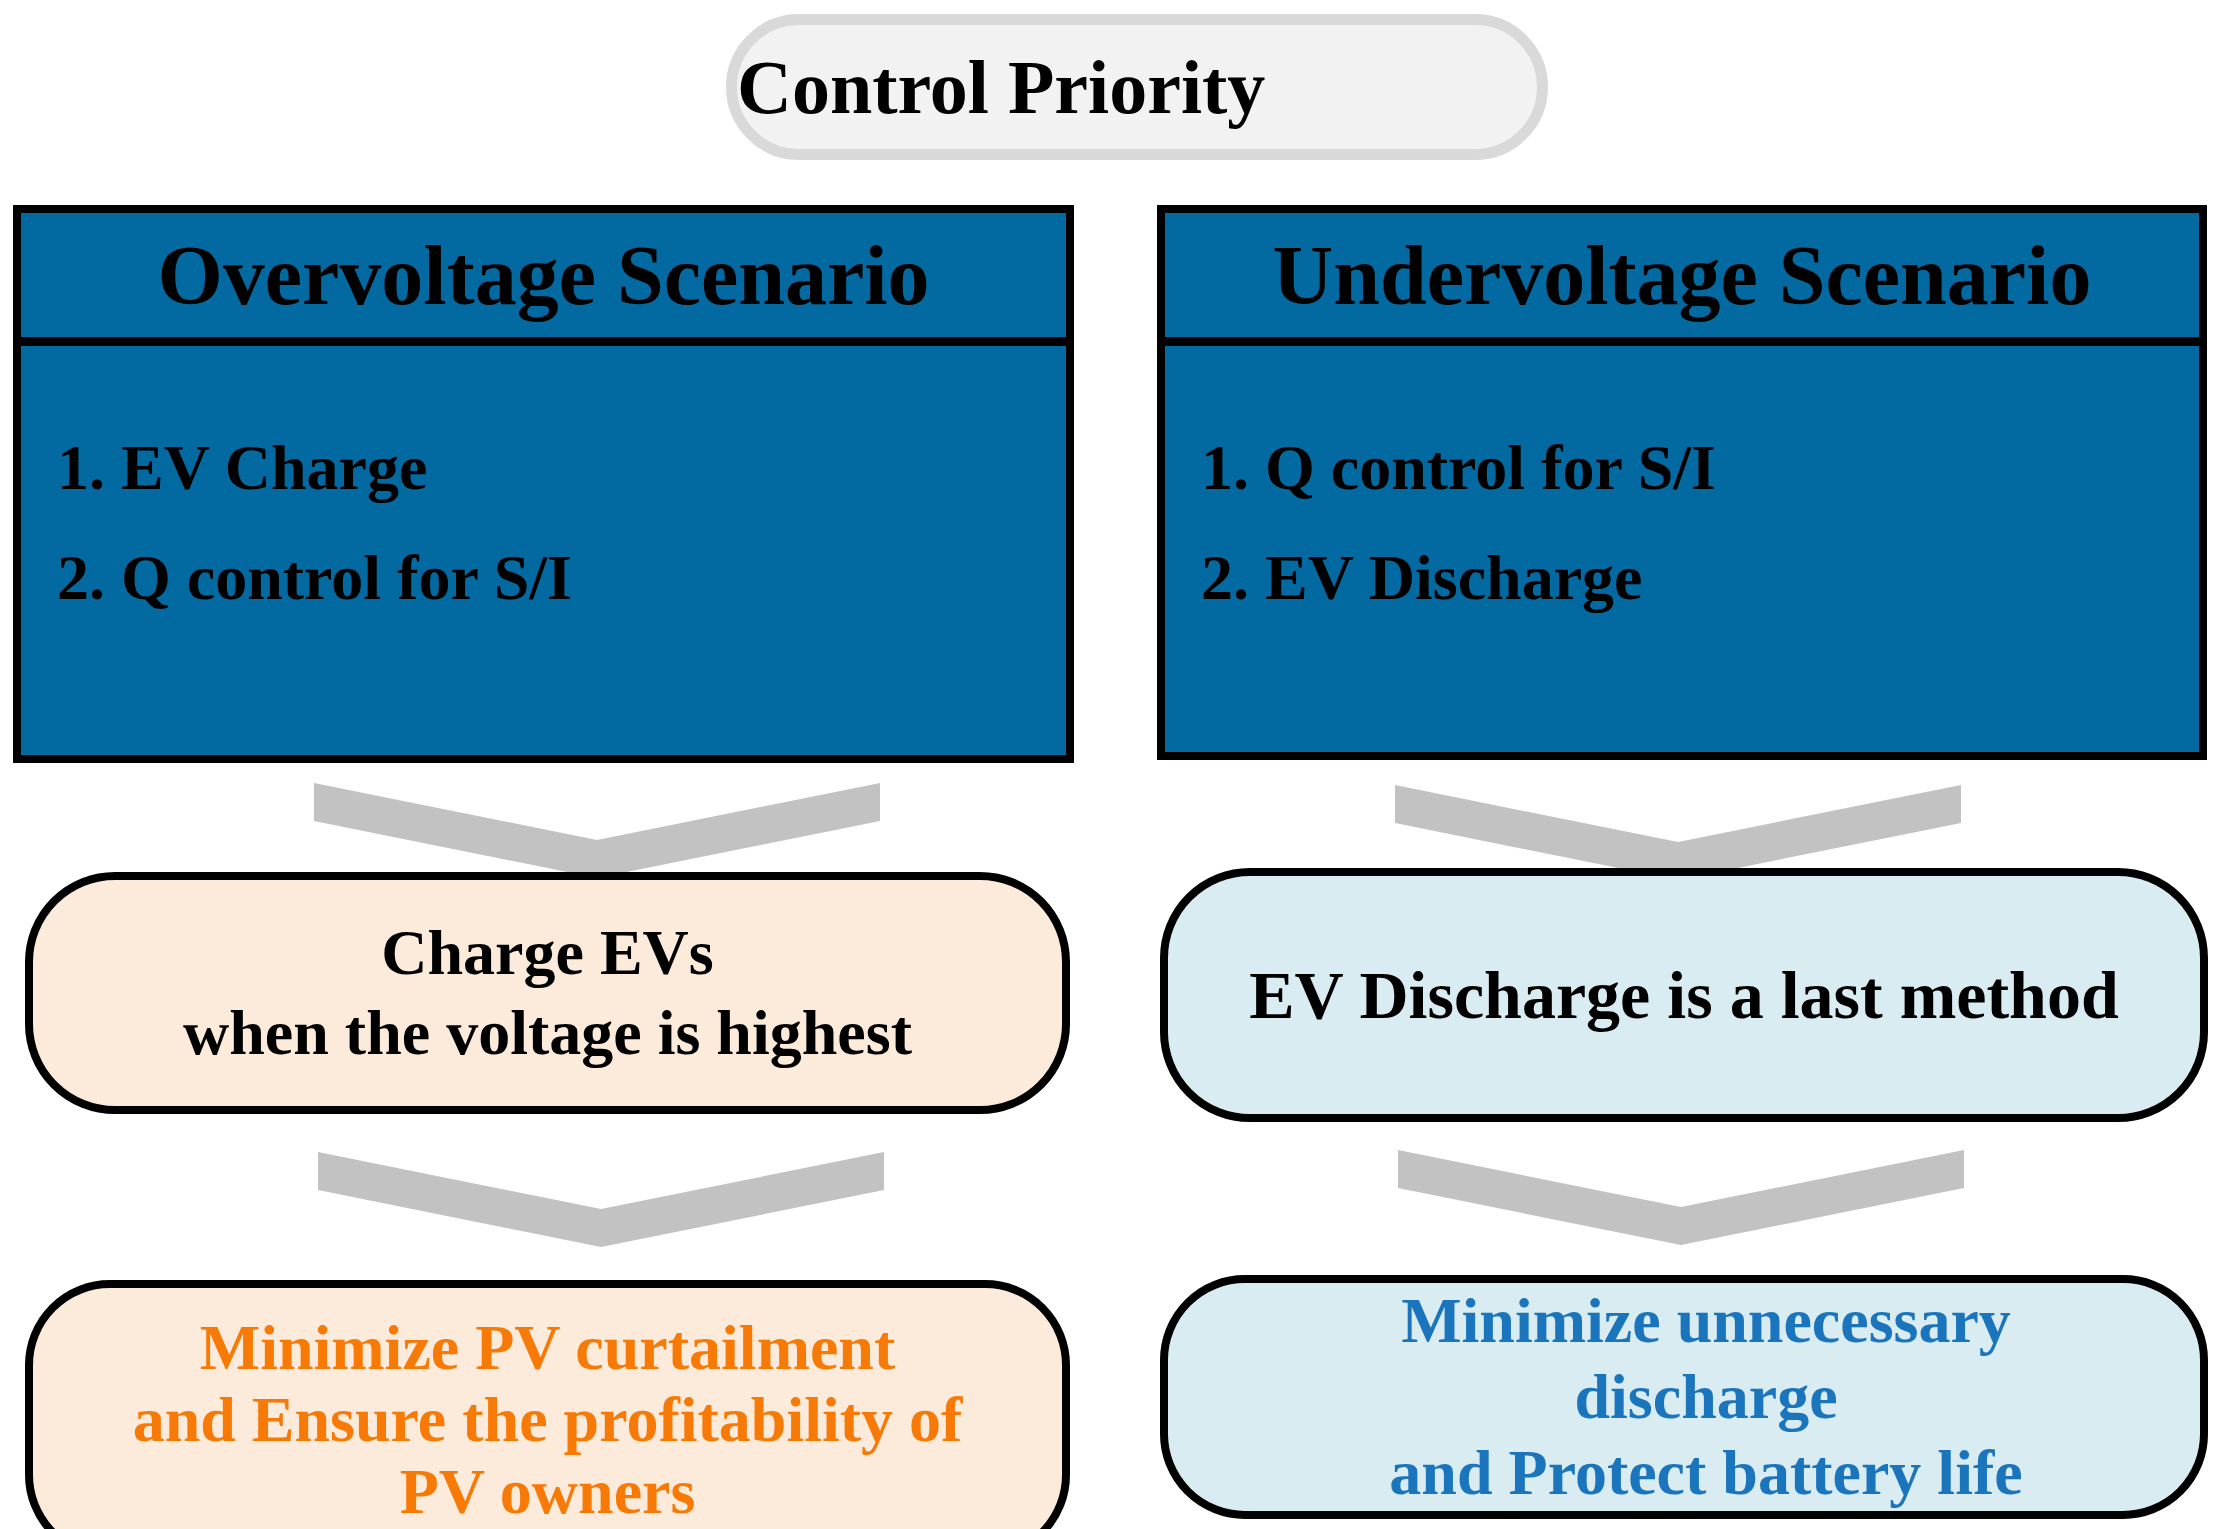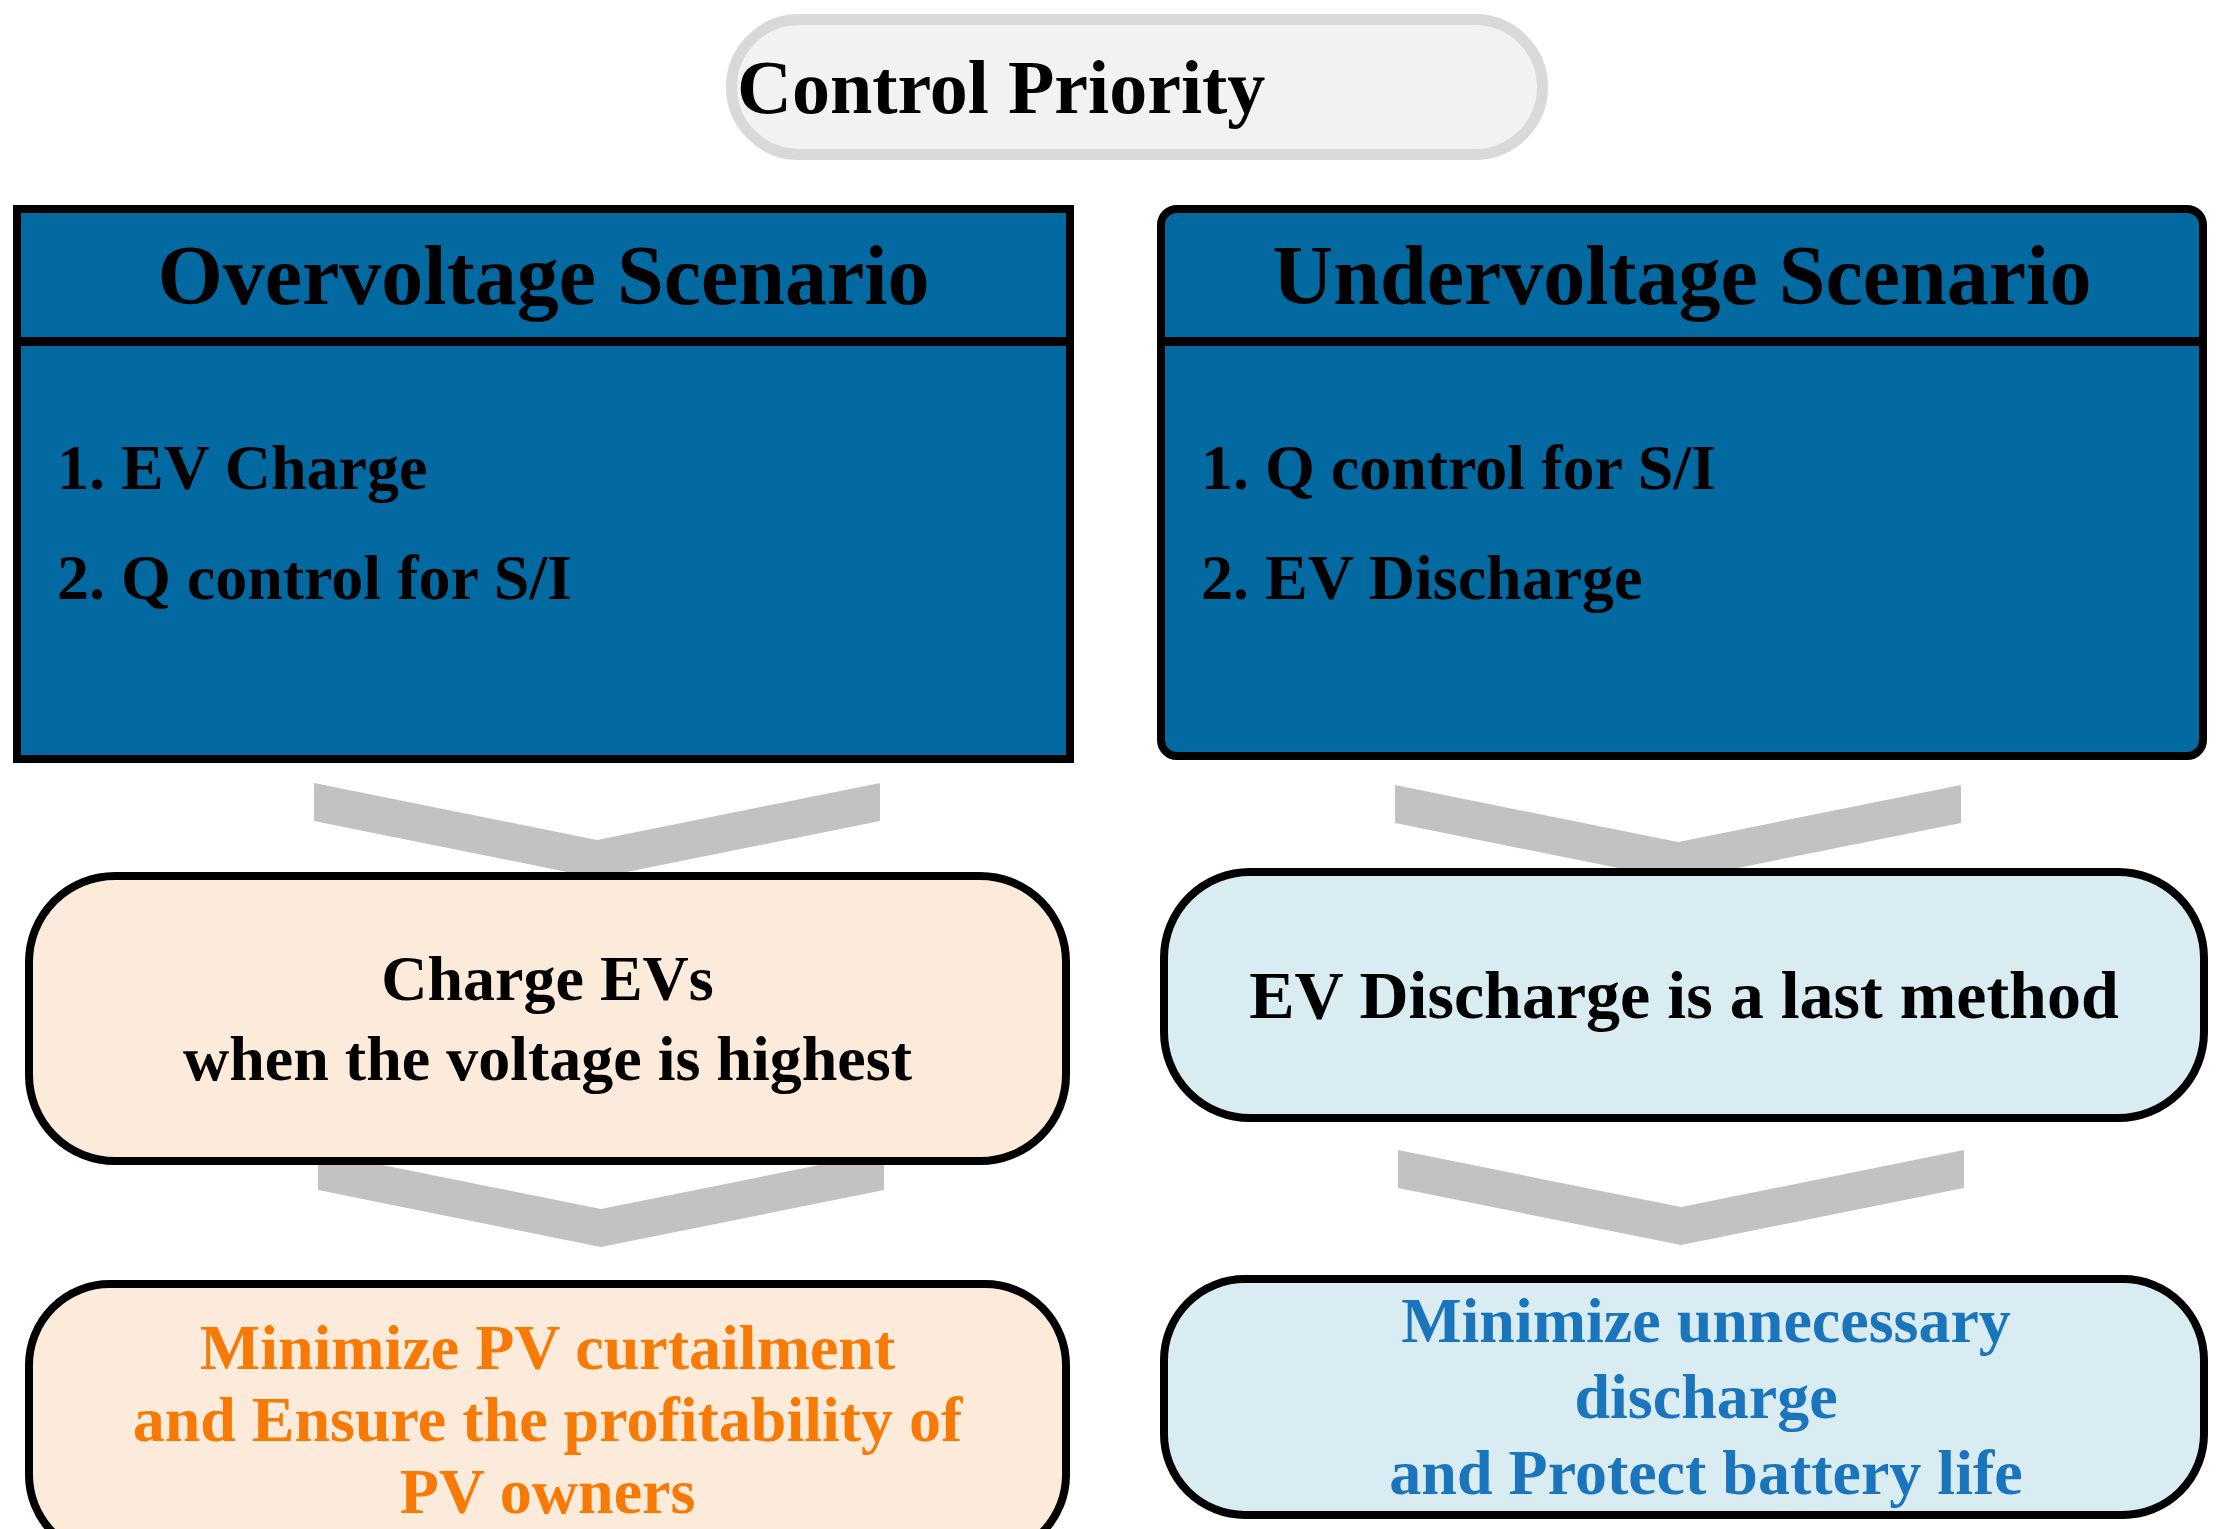--- a/index.html
+++ b/index.html
@@ -20,21 +20,21 @@
     border-radius: 78px;
     display: flex; align-items: center; justify-content: flex-start;
     font-size: 76px;
   }
 
   
   .scenario-box {
     position: absolute; background: #0369a1; border: 8px solid var(--box-border);
   }
   .scenario-box.left  { left: 13px;   top: 205px; width: 1061px; height: 558px; }
-  .scenario-box.right { left: 1157px; top: 205px; width: 1050px; height: 555px; border-radius: 20px; }
+  .scenario-box.right { left: 1157px; top: 205px; width: 1050px; height: 555px; }
   .scenario-header {
     height: 133px; border-bottom: 9px solid var(--box-border);
     display: flex; align-items: center; justify-content: center;
     font-size: 84px; text-align: center;
   }
   .scenario-list {
     list-style: none; font-size: 64px; line-height: 66px;
     padding: 56px 20px 0 36px;
     margin-top: 33px;
   }
@@ -50,21 +50,21 @@
   .chevron.c2-right { left: 1398px; top: 1150px; }
 
   
   .rounded-box {
     position: absolute; border: 8px solid var(--box-border);
     display: flex; flex-direction: column;
     align-items: center; justify-content: center;
     text-align: center;
   }
   .rounded-box.mid-left {
-    left: 25px; top: 872px; width: 1045px; height: 293px;
+    left: 25px; top: 872px; width: 1045px; height: 242px;
     border-radius: 90px; background: var(--peach-fill);
     font-size: 64px; line-height: 80px;
   }
   .rounded-box.mid-right {
     left: 1160px; top: 868px; width: 1048px; height: 254px;
     border-radius: 90px; background: var(--blue-fill);
     font-size: 68px; line-height: 80px;
   }
   .rounded-box.bot-left {
     left: 25px; top: 1280px; width: 1045px; height: 280px;

